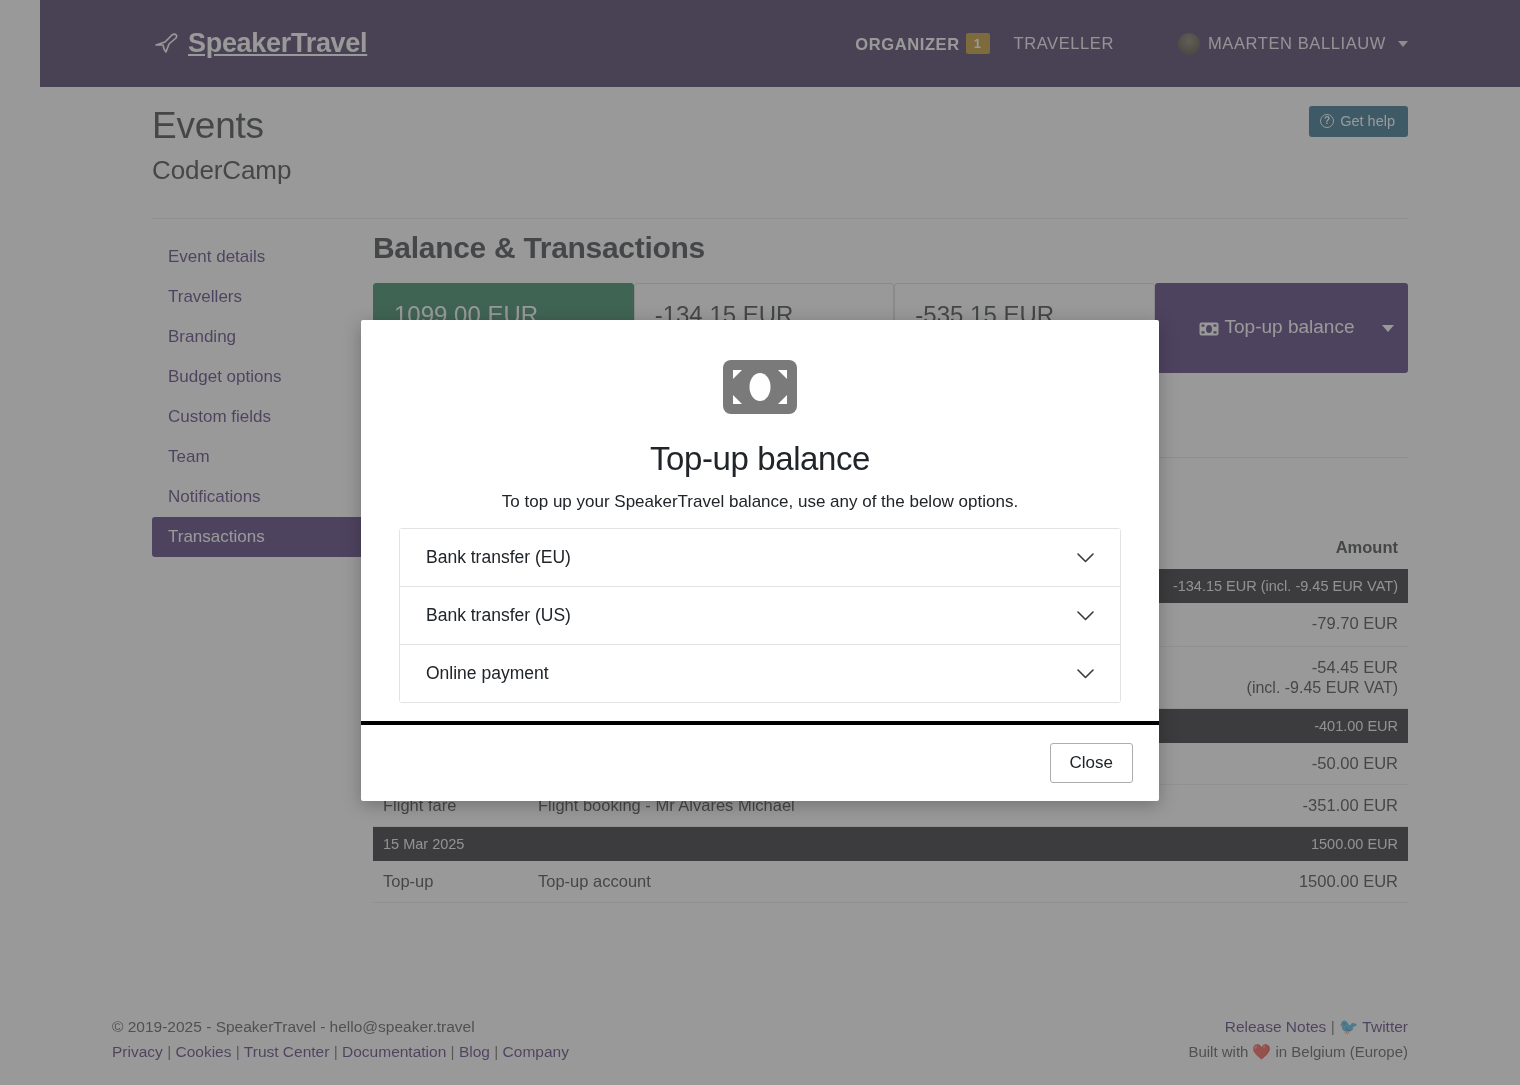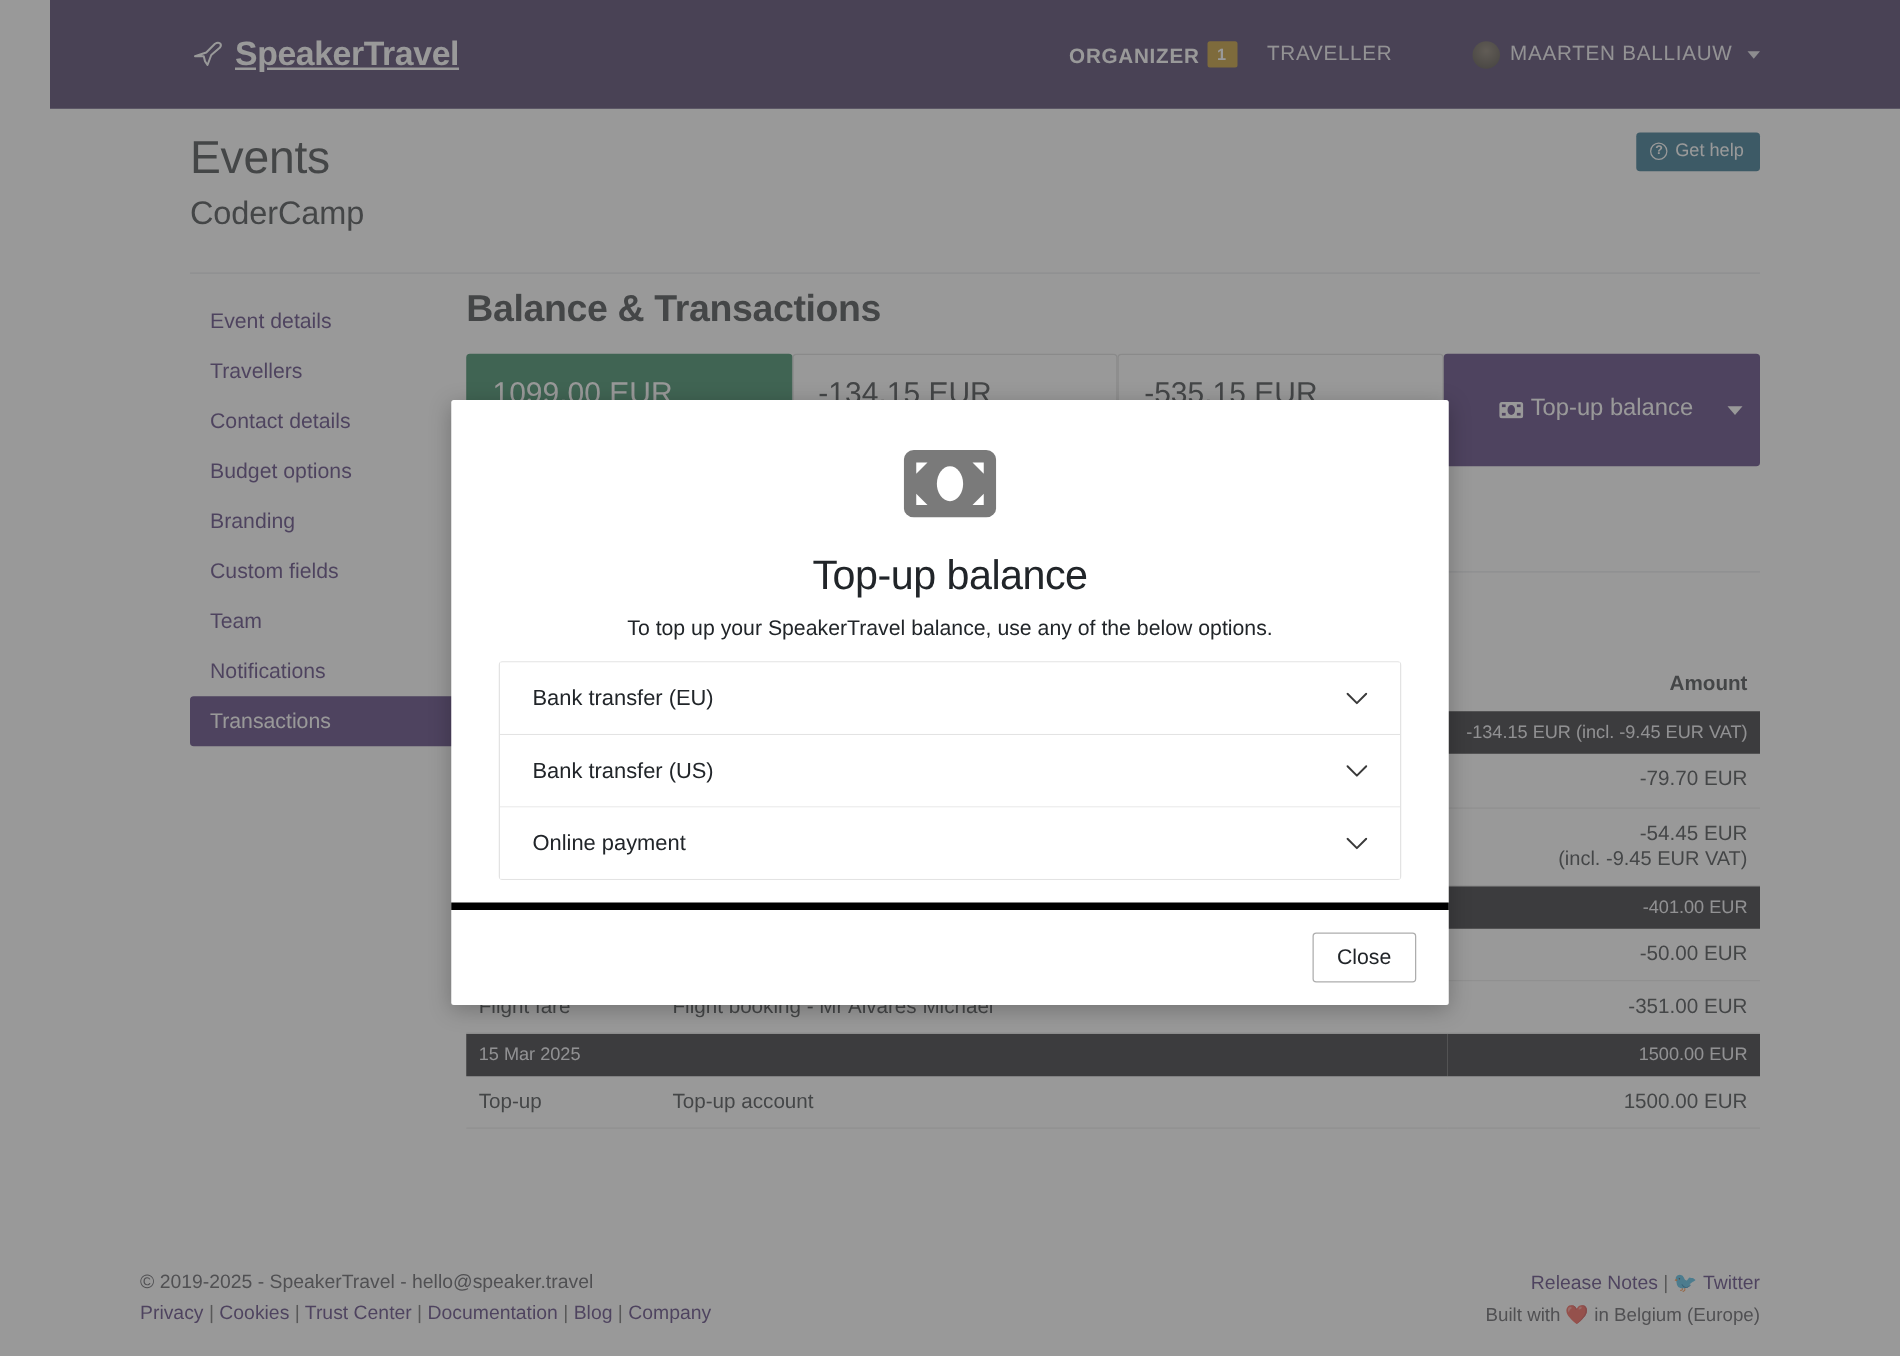--- a/index.html
+++ b/index.html
@@ -240,21 +240,21 @@
     background: #fff;
   }
   .acc-head .acc-label { flex: 1; }
   .chev {
     width: 17px; height: 10px;
     display: block;
   }
 
   .modal-footer {
     margin-top: 18px;
-    border-top: 6px solid #000000;
+    border-top: 4px solid #000000;
     padding: 18px 26px;
     display: flex; justify-content: flex-end;
   }
   .btn-close {
     background: #ffffff;
     border: 1px solid #adadad;
     border-radius: 3px;
     padding: 9px 19px;
     font-size: 17px;
     color: #212529;
@@ -301,23 +301,22 @@
 
       <h1 class="page-title">Events</h1>
       <h2 class="page-sub">CoderCamp</h2>
       <div class="divider"></div>
 
       <div class="cols">
 
         <nav class="sidebar">
           <a class="side-item" href="#">Event details</a>
           <a class="side-item" href="#">Travellers</a>
-          <a class="side-item" href="#">Contact details</a>
+          <a class="side-item" href="#">Branding</a>
           <a class="side-item" href="#">Budget options</a>
-          <a class="side-item" href="#">Branding</a>
           <a class="side-item" href="#">Custom fields</a>
           <a class="side-item" href="#">Team</a>
           <a class="side-item" href="#">Notifications</a>
           <a class="side-item active" href="#">Transactions</a>
         </nav>
 
         <div class="main">
           <h3 class="section-title">Balance &amp; Transactions</h3>
 
           <div class="cards">

